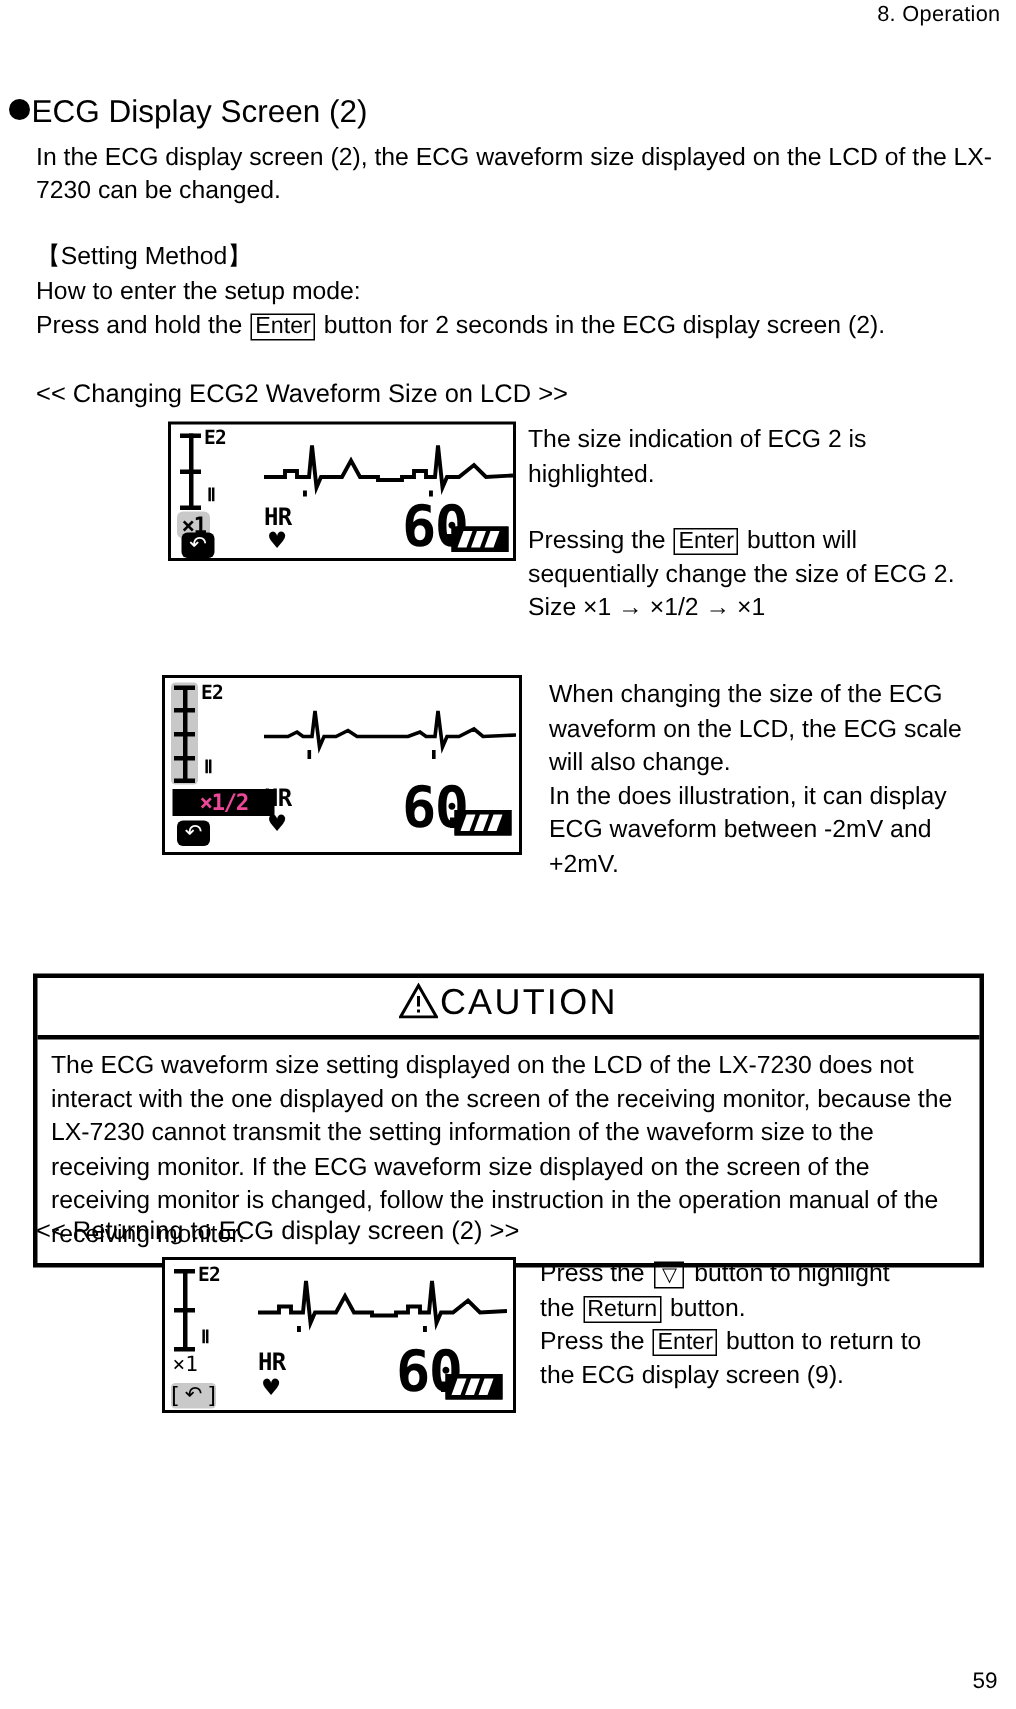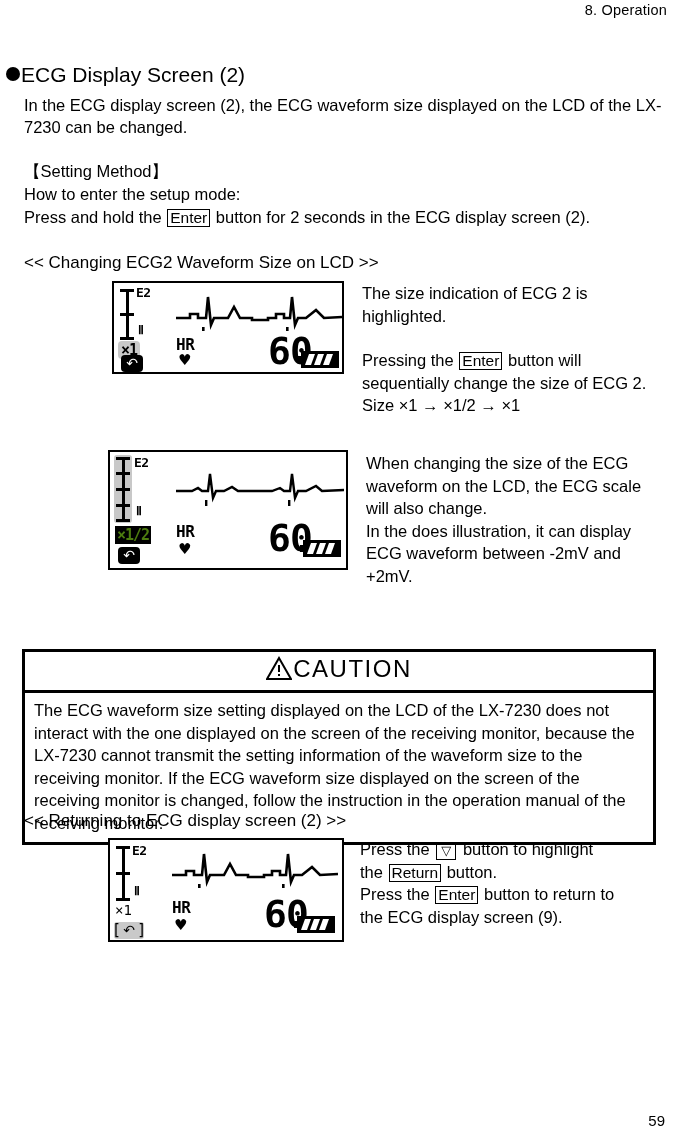--- a/index.html
+++ b/index.html
@@ -165,22 +165,22 @@
     letter-spacing: -1px;
     white-space: nowrap;
   }
   .size-ind.hl-grey {
     background: #c9c9c9;
     border-radius: 4px;
     padding: 0px 3px;
   }
   .size-ind.hl-inv {
     background: #000;
-    color: #4d7c0f;
-    padding: 0px 2px;
+    color: #ec4899;
+    padding: 0px 18px;
   }
   .size-ind.plain { font-weight: normal; font-size: 14px; letter-spacing: 0px; }
 
   
   .ret-icon {
     position: absolute;
     width: 24px;
     height: 17px;
   }
   .ret-icon .blob {
@@ -275,21 +275,21 @@
     background: #fff;
     transform: skewX(-20deg);
   }
 
   
   .sidetext {
     position: absolute;
     font-size: 16.5px;
     line-height: 22.5px;
   }
-  #side-1 { left: 362px; top: 282px; width: 300px; }
+  #side-1 { left: 352px; top: 282px; width: 300px; }
   #side-2 { left: 366px; top: 452px; width: 300px; }
   #side-3 { left: 360px; top: 838px; width: 310px; }
 
   
   .caution-box {
     position: absolute;
     left: 22px;
     top: 607px;
     width: 634px;
     border: 3px solid #000;

